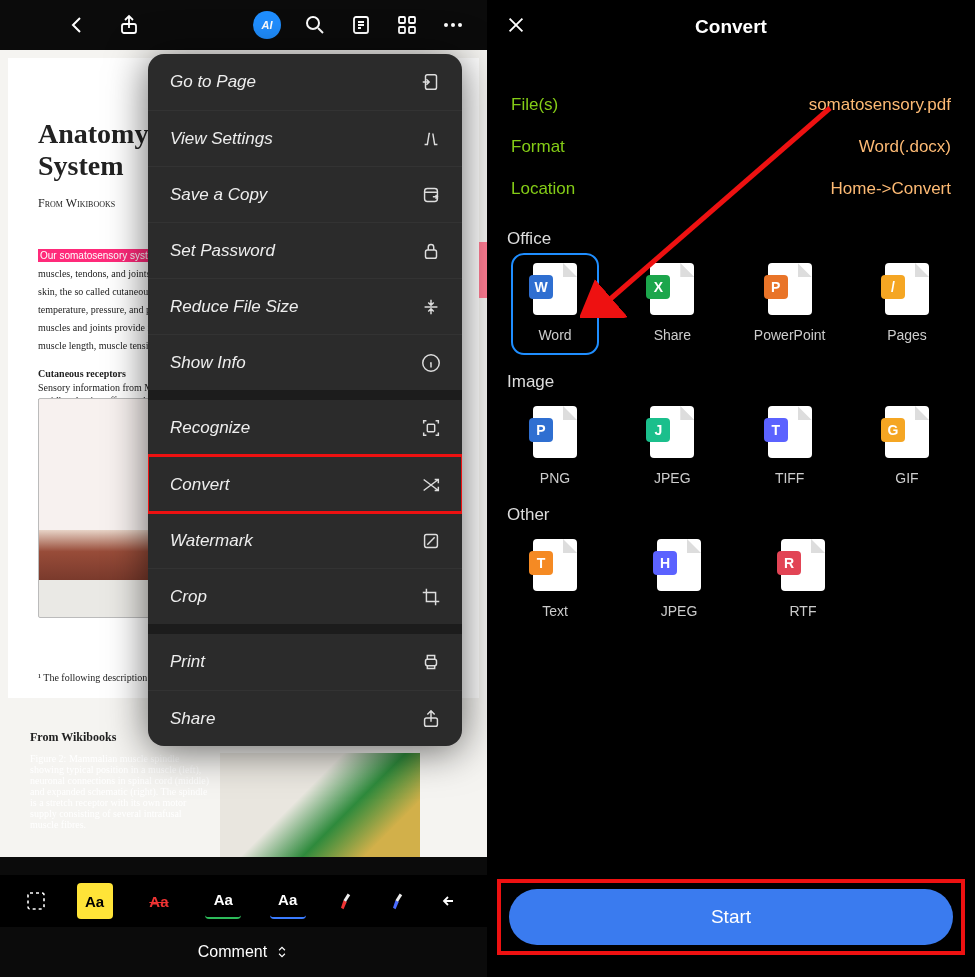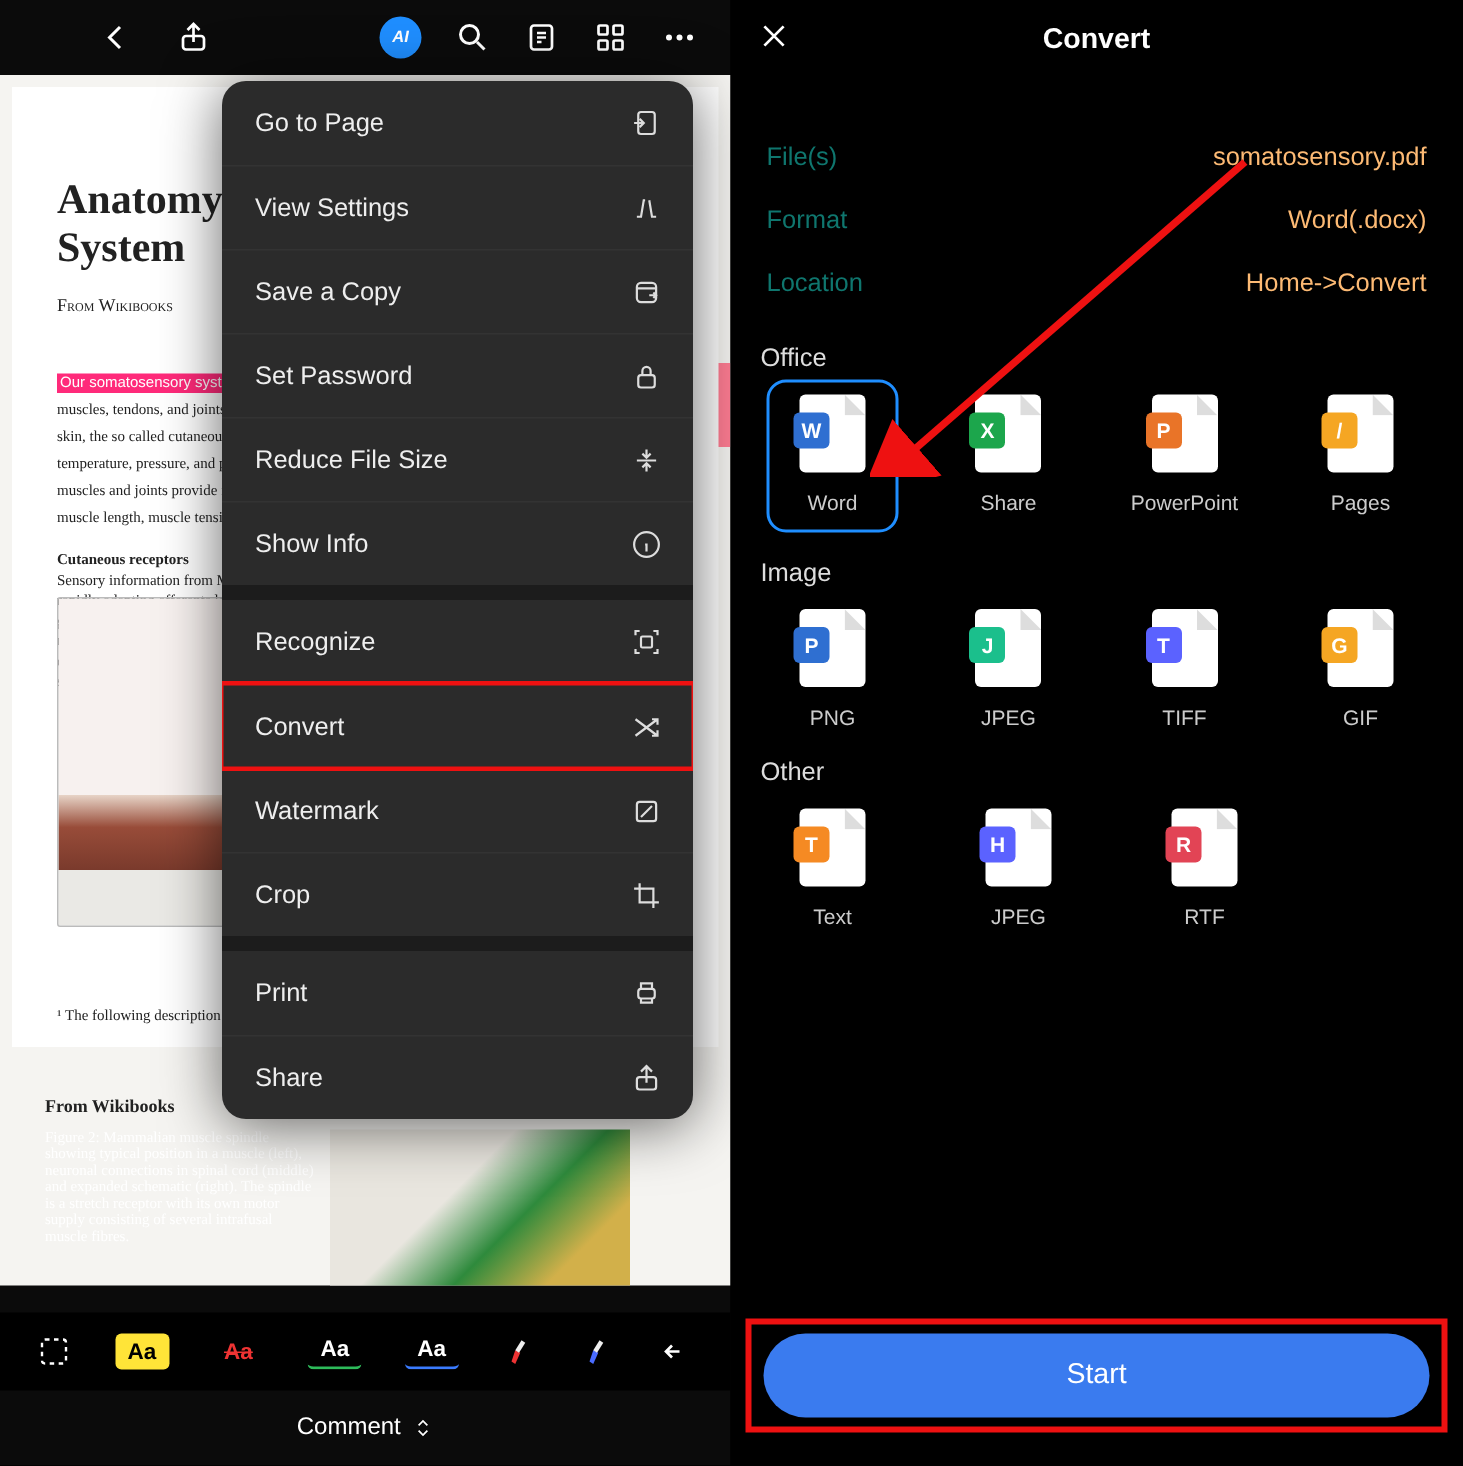--- a/index.html
+++ b/index.html
@@ -21,47 +21,47 @@
 .doc-hl { background: #ff2a7a; color: #fff; font-size: 10px; padding: 1px 2px; display: inline-block; margin-top: 18px; }
 .doc-p { font-family: Georgia, serif; font-size: 10px; line-height: 1.35; color: #222; }
 .doc-strong { font-weight: 700; }
 .doc-fig { position: absolute; left: 30px; top: 340px; width: 260px; height: 220px; background: linear-gradient(180deg,#f7f1ef 60%, #e8d5c8 60%,#984c39 70%,#7a3a2c 83%,#eae9e5 83%); border: 1px solid #bbb; border-radius: 2px; }
 .doc-fig2-wrap { position:absolute; left:30px; top:680px; }
 .doc-fig2-wrap .cap { font-family: Georgia, serif; font-size: 10px; width:180px; float:left; }
 .doc-fig2 { width:200px; height:110px; background:linear-gradient(135deg,#e9e6df 40%,#2e8a3c 60%,#d2b04a 80%); float:left; margin-left:10px; }
 .pink-tab { position:absolute; right:0; top:192px; width:13px; height:56px; background:#ff7d93; }
 
 
-.sheet { position: absolute; top: 54px; left: 148px; width: 314px; background: #2b2b2b; border-radius: 16px; overflow: hidden; box-shadow: 0 4px 40px rgba(0,0,0,.6); }
+.sheet { position: absolute; top: 54px; left: 148px; width: 314px; background: #2b2b2b; border-radius: 16px; overflow: hidden; box-shadow: 0 4px 40px rgba(0,0,0,.6); font-style: italic; }
 .sheet .row { height: 56px; padding: 0 20px 0 22px; display: flex; align-items: center; justify-content: space-between; font-size: 17px; color: #eee; }
 .sheet .row + .row { border-top: 1px solid rgba(255,255,255,0.04); }
 .sheet .sep { height: 10px; background: #1c1c1c; }
 .sheet .row svg { width: 22px; height: 22px; }
 .row-hl { outline: 3px solid #e11; outline-offset: -1px; }
 
 
 .toolbar { position: absolute; bottom: 50px; left: 0; right: 0; height: 52px; background: #000; display: flex; align-items: center; justify-content: space-around; padding: 0 10px; }
-.tool { width: 36px; height: 24px; border-radius: 4px; display: flex; align-items: center; justify-content: center; font-size: 15px; font-weight: 600; }
+.tool { width: 36px; height: 36px; border-radius: 4px; display: flex; align-items: center; justify-content: center; font-size: 15px; font-weight: 600; }
 .tool.sel { background: #ffe438; color: #000; }
 .tool.strike { color: #e33; text-decoration: line-through; }
 .tool.under1 { color: #fff; border-bottom: 2px solid #2dbb5a; padding-bottom:2px;}
 .tool.under2 { color: #fff; border-bottom: 2px solid #3a7bff; padding-bottom:2px;}
 .pen { width: 20px; height: 24px; }
 
 .comment { position:absolute; bottom:0; left:0; right:0; height:50px; display:flex; align-items:center; justify-content:center; gap:8px; font-size:16px; }
 
 
 .right { width: 488px; height: 977px; background: #000; position: relative; padding: 0 18px; }
 .r-top { height: 54px; display: flex; align-items: center; }
 .r-title { flex:1; text-align:center; font-size: 19px; font-weight: 600; }
 .close { font-size: 20px; width: 30px; }
 
 .meta { margin-top: 30px; }
 .meta-row { display:flex; justify-content: space-between; padding: 11px 6px; font-size: 17px; }
-.meta-row .k { color: #0f766e; }
+.meta-row .k { color: #84cc16; }
 .meta-row .v { color: #fdba74; }
 
 .section-h { font-size: 17px; color: #ddd; margin: 19px 0 14px 2px; }
 
 .grid4 { display:flex; justify-content:space-between; padding: 0 8px; }
 .tile { width: 84px; display:flex; flex-direction:column; align-items:center; gap:12px; font-size:14px; color:#ccc; }
 .tile.selected { outline: 2px solid #1f8eff; border-radius: 11px; padding: 8px 0 10px; margin-top:-8px; }
 
 .file-icon { width: 44px; height: 52px; background: #fff; border-radius: 4px; position: relative; }
 .file-icon::before { content:""; position:absolute; top:0; right:0; width:14px; height:14px; background:#ddd; clip-path: polygon(0 0,100% 100%,0 100%); }

